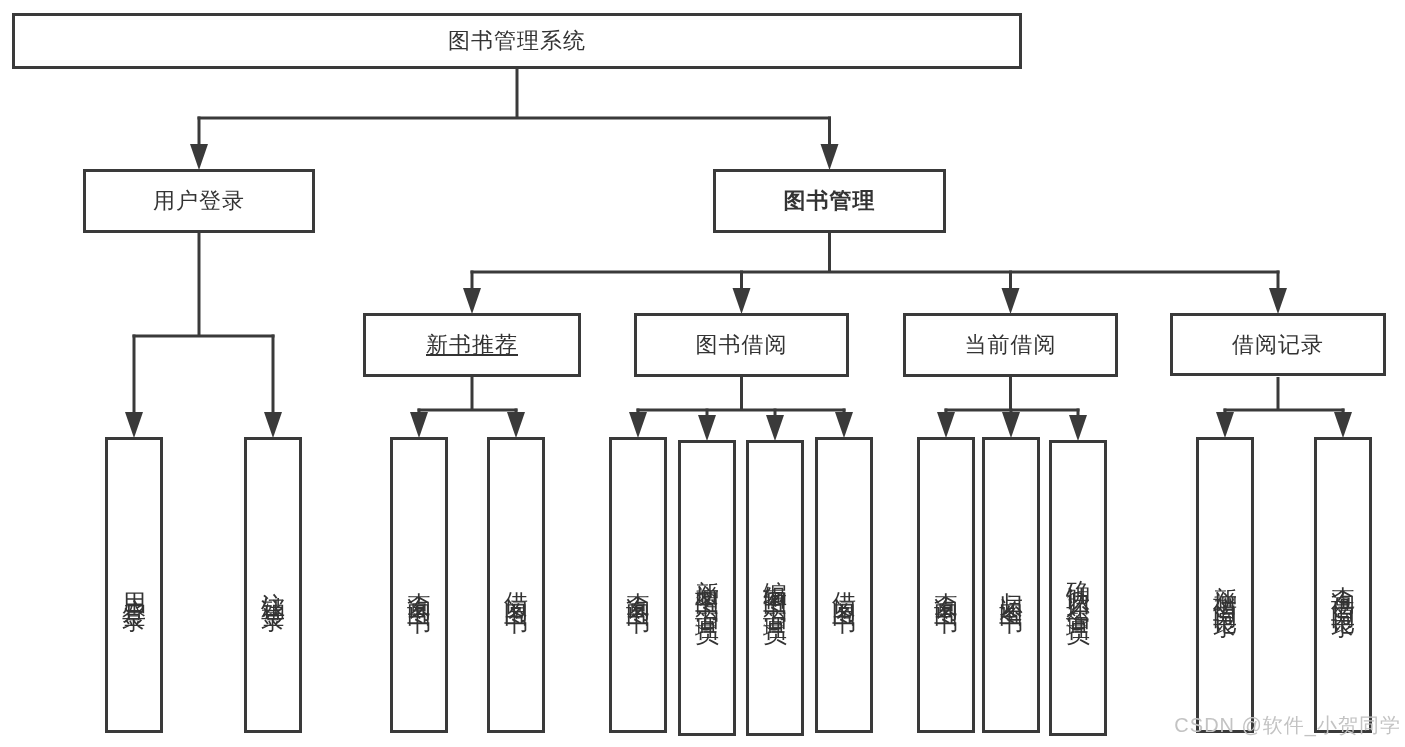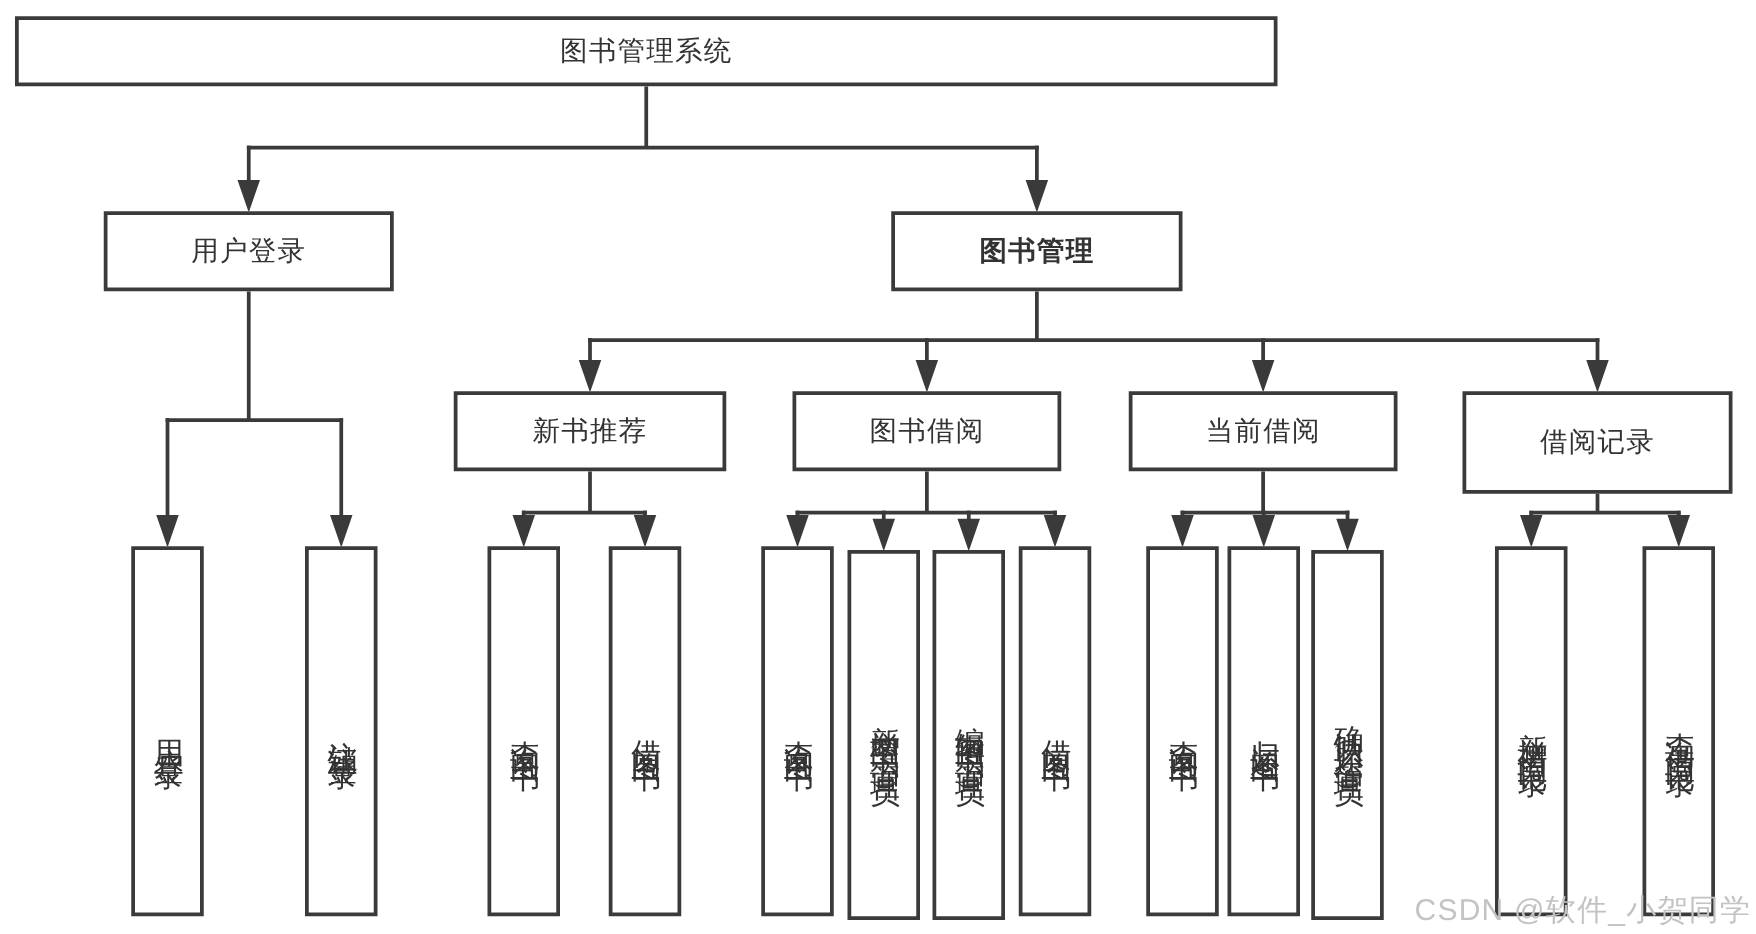--- a/index.html
+++ b/index.html
@@ -42,21 +42,21 @@
     text-orientation: mixed;
     font-size: 24px;
     letter-spacing: 6px;
     line-height: 1;
     white-space: nowrap;
   }
   .watermark {
     position: absolute;
     right: 4px;
     top: 712px;
-    font-size: 24px;
+    font-size: 20px;
     color: #c3c3c3;
     letter-spacing: 1px;
     z-index: 5;
     white-space: nowrap;
   }
 </style>
 </head>
 <body>
 
 <div class="canvas">
@@ -117,30 +117,30 @@
   <div id="nodes">
       <div class="node horizontal" style="left: 12px; top: 13px; width: 1010px; height: 56px; border-color: rgb(58, 58, 58); color: rgb(51, 51, 51);">
         <span>图书管理系统</span>
       </div>
       <div class="node horizontal" style="left: 83px; top: 169px; width: 232px; height: 64px; border-color: rgb(58, 58, 58); color: rgb(51, 51, 51);">
         <span>用户登录</span>
       </div>
       <div class="node horizontal" style="left: 713px; top: 169px; width: 233px; height: 64px; border-color: rgb(58, 58, 58); color: rgb(51, 51, 51); font-weight: bold;">
         <span>图书管理</span>
       </div>
-      <div class="node horizontal" style="left: 363px; top: 313px; width: 218px; height: 64px; border-color: rgb(58, 58, 58); color: rgb(51, 51, 51);">
+      <div class="node horizontal" style="left: 363px; top: 313px; width: 218px; height: 64px; border-color: rgb(58, 58, 58); color: rgb(51, 51, 51); text-decoration: underline;">
         <span>新书推荐</span>
       </div>
       <div class="node horizontal" style="left: 634px; top: 313px; width: 215px; height: 64px; border-color: rgb(58, 58, 58); color: rgb(51, 51, 51); text-align: right;">
         <span>图书借阅</span>
       </div>
       <div class="node horizontal" style="left: 903px; top: 313px; width: 215px; height: 64px; border-color: rgb(58, 58, 58); color: rgb(51, 51, 51); text-align: right;">
         <span>当前借阅</span>
       </div>
-      <div class="node horizontal" style="left: 1170px; top: 313px; width: 216px; height: 82px; border-color: rgb(58, 58, 58); color: rgb(51, 51, 51);">
+      <div class="node horizontal" style="left: 1170px; top: 313px; width: 216px; height: 63px; border-color: rgb(58, 58, 58); color: rgb(51, 51, 51);">
         <span>借阅记录</span>
       </div>
       <div class="node vertical" style="left: 105px; top: 437px; width: 58px; height: 296px; border-color: rgb(58, 58, 58); color: rgb(51, 51, 51);">
         <span class="vtext">用户登录</span>
       </div>
       <div class="node vertical" style="left: 244px; top: 437px; width: 58px; height: 296px; border-color: rgb(58, 58, 58); color: rgb(51, 51, 51);">
         <span class="vtext">注销登录</span>
       </div>
       <div class="node vertical" style="left: 390px; top: 437px; width: 58px; height: 296px; border-color: rgb(58, 58, 58); color: rgb(51, 51, 51);">
         <span class="vtext">查询图书</span>

